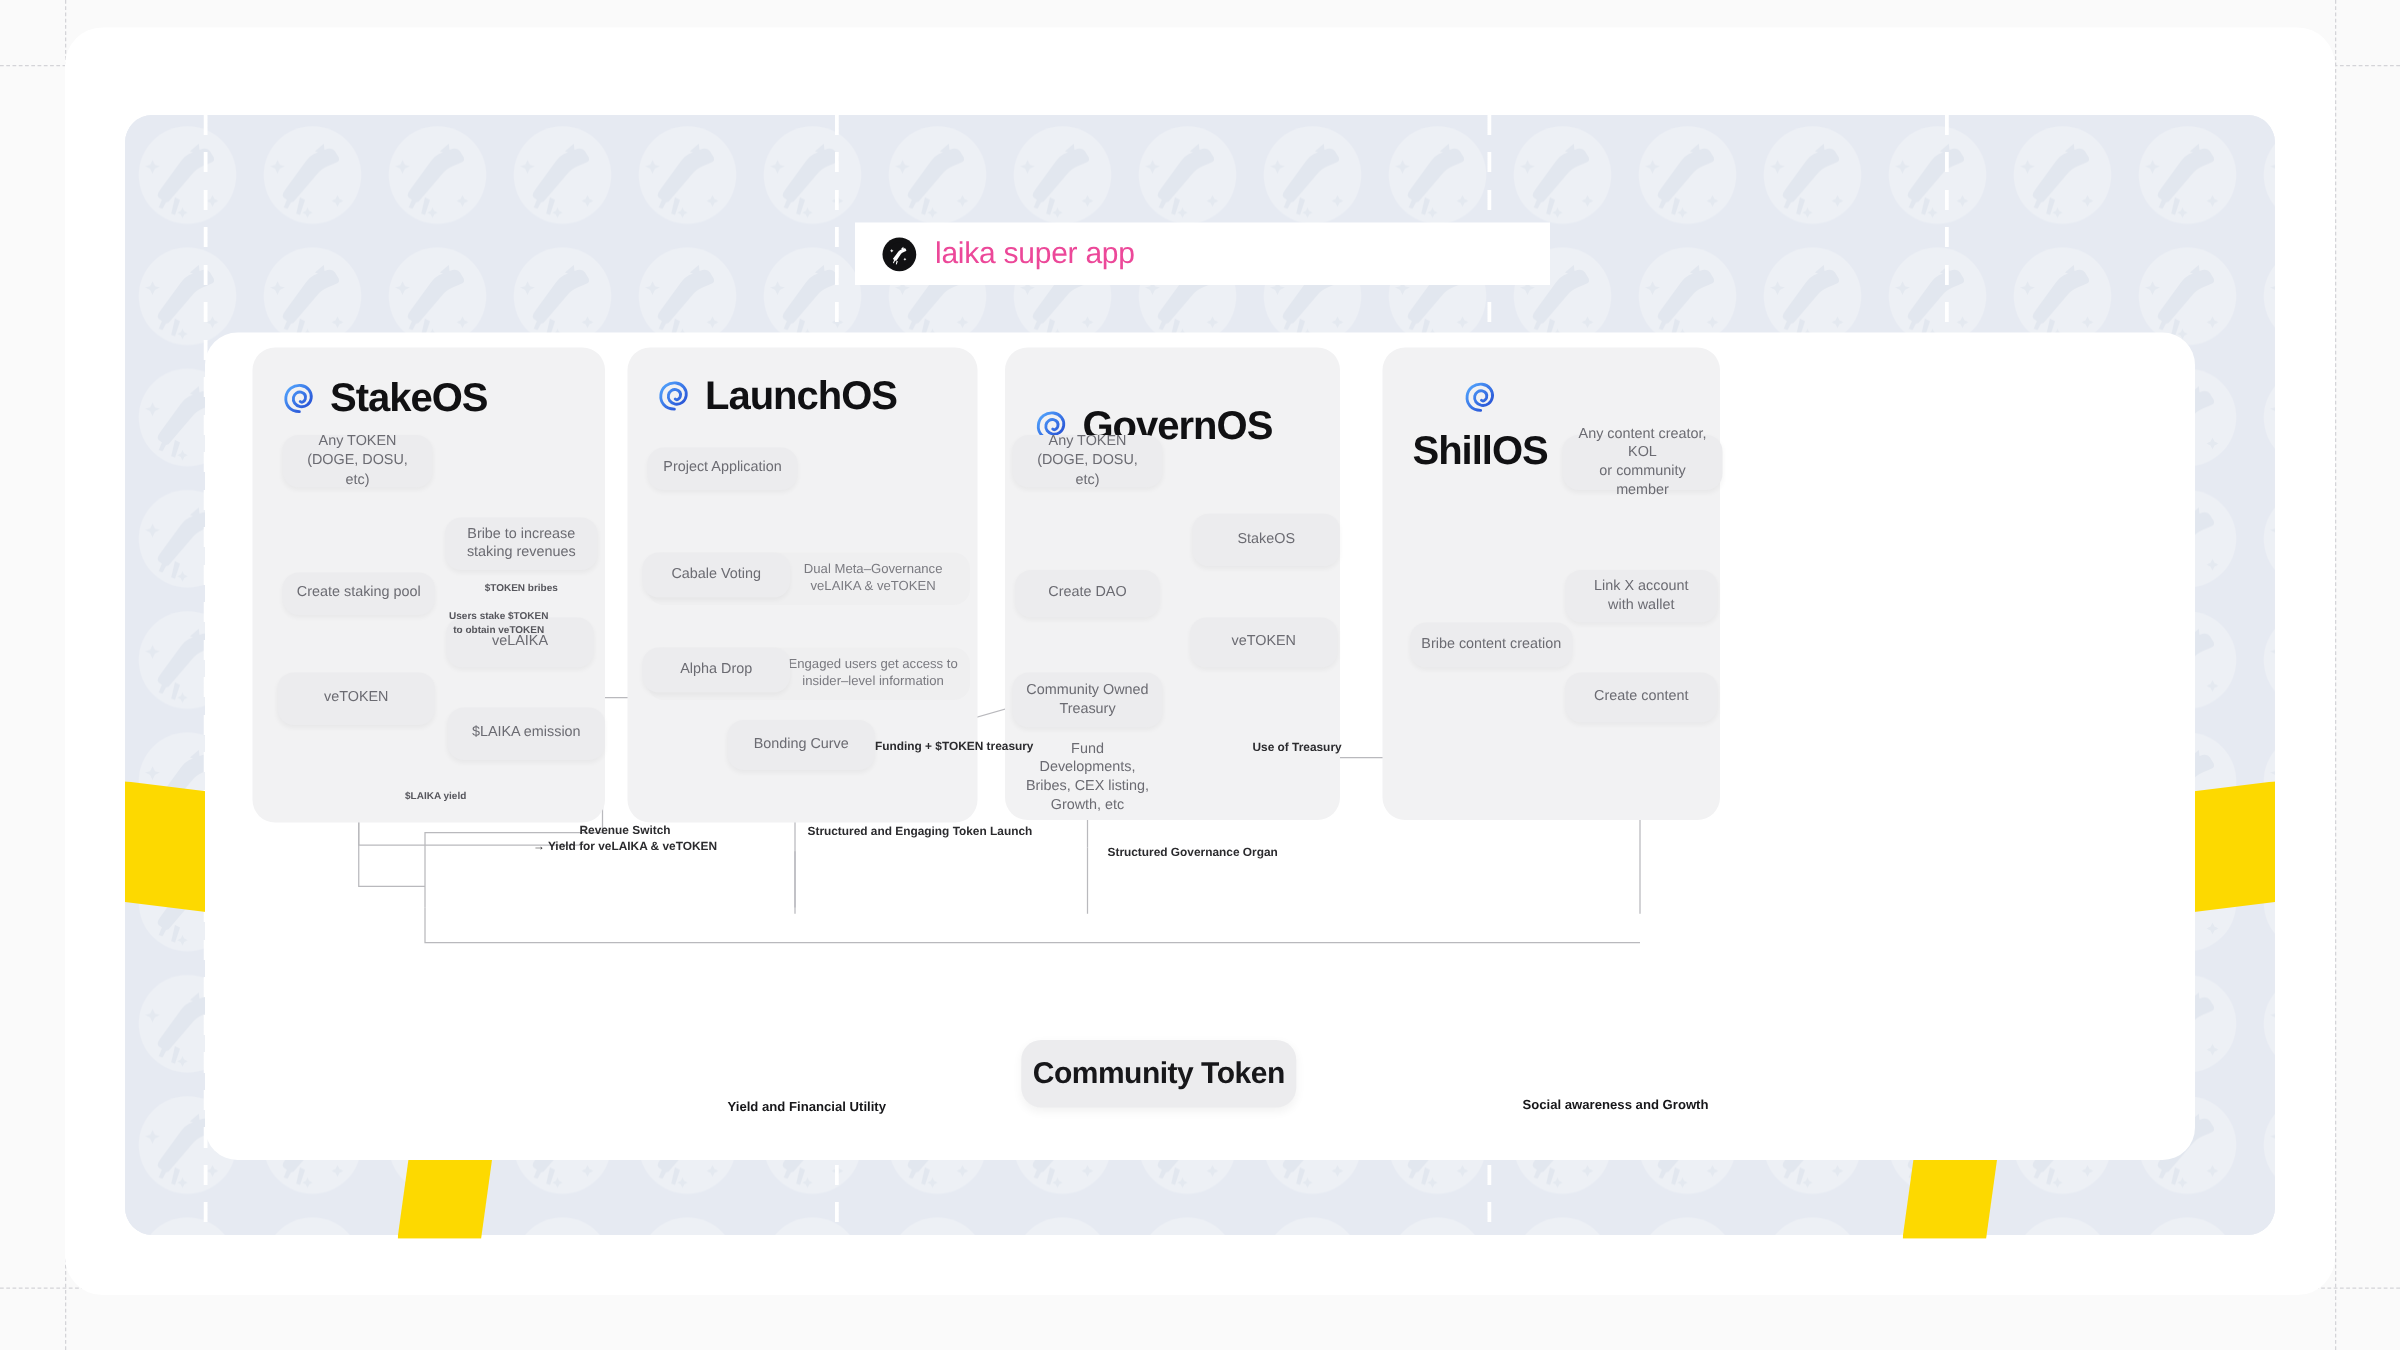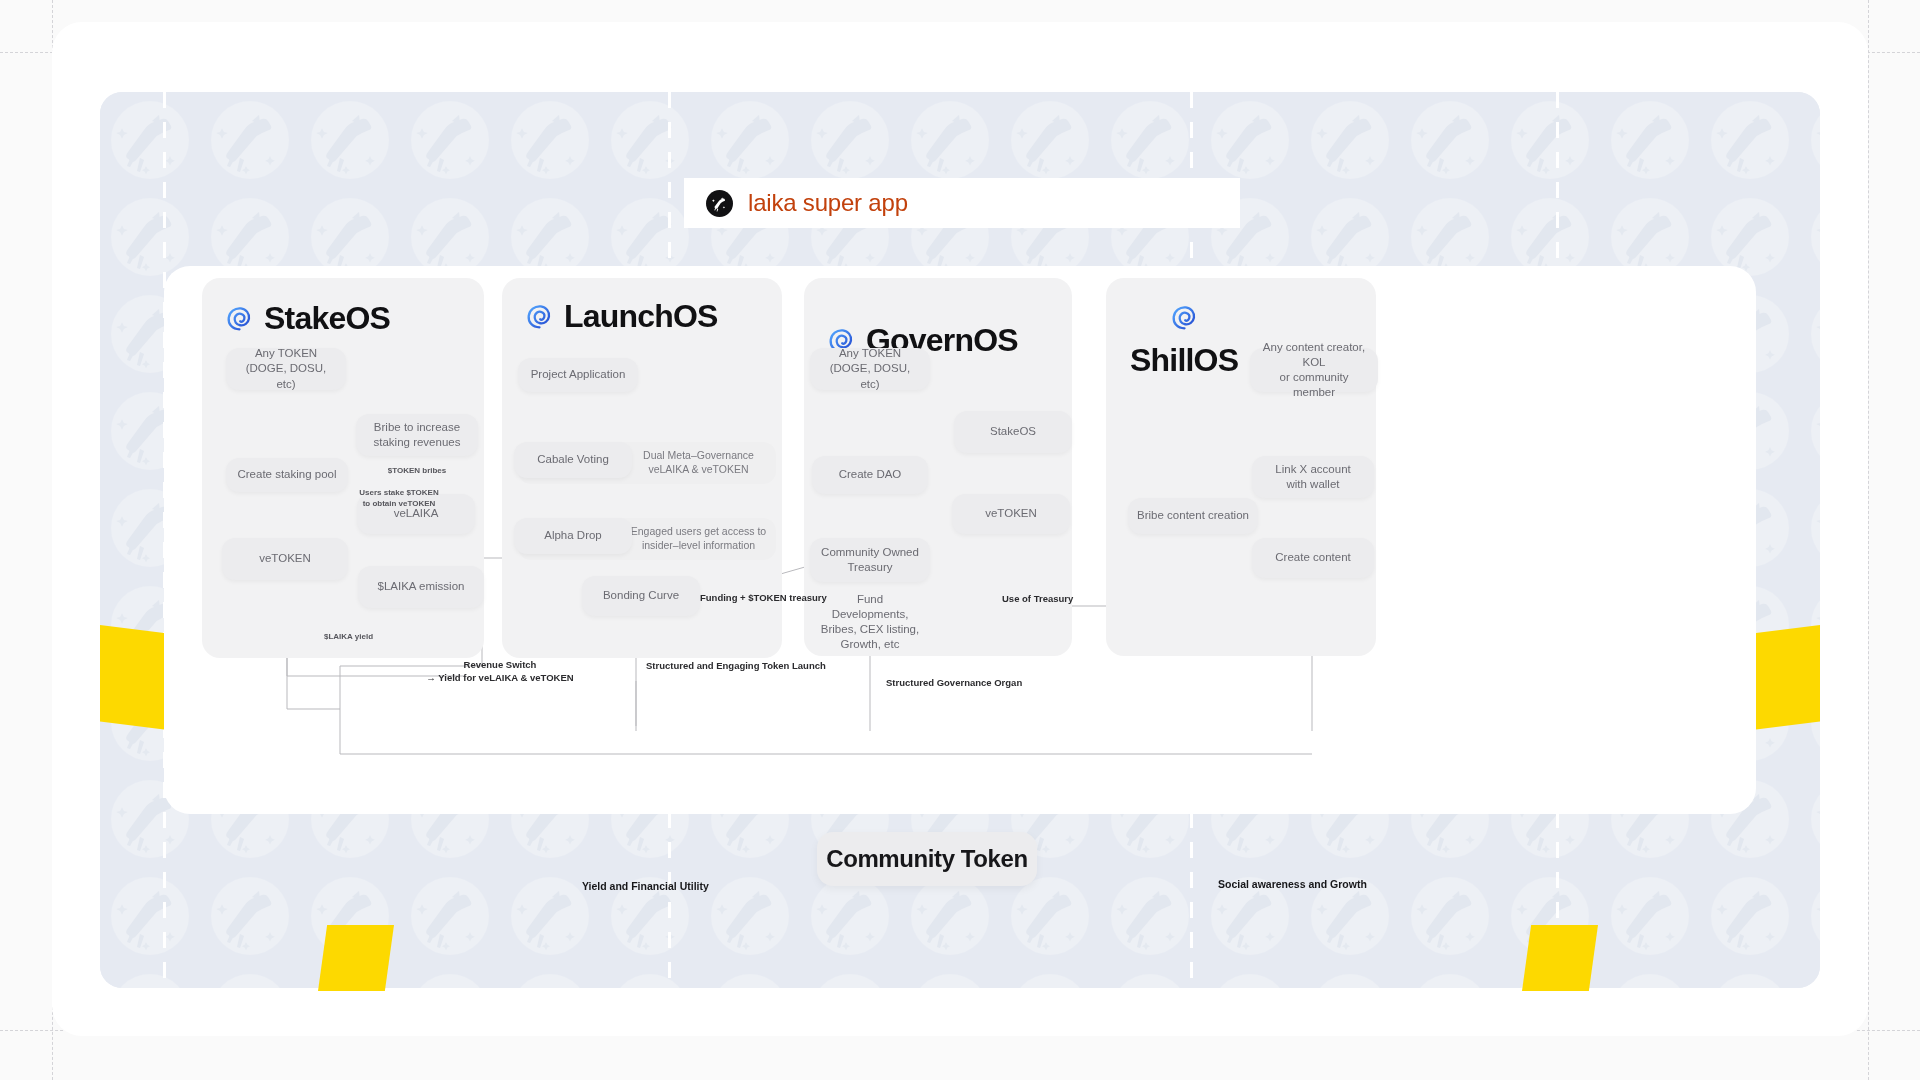--- a/index.html
+++ b/index.html
@@ -45,25 +45,25 @@
   .wedge-b2 { left:1522px; top:925px; width:76px; height:66px;
               clip-path: polygon(12% 0, 100% 0, 88% 100%, 0 100%); }
 
   
   .title-bar {
     position:absolute; left:684px; top:178px; width:556px; height:50px;
     background:#ffffff; display:flex; align-items:center; gap:15px; padding-left:22px;
   }
   .title-badge { width:27px; height:27px; border-radius:50%; background:#111113;
                  display:flex; align-items:center; justify-content:center; flex:0 0 auto; }
-  .title-text { font-size:24px; color:#c2410c; letter-spacing:-0.2px; }
+  .title-text { font-size:24px; color:#ec4899; letter-spacing:-0.2px; }
 
   
   .canvas {
-    position:absolute; left:164px; top:266px; width:1592px; height:548px;
+    position:absolute; left:164px; top:266px; width:1592px; height:662px;
     background:#ffffff; border-radius:26px;
   }
 
   
   .panel { position:absolute; background:#f2f2f3; border-radius:18px; }
   .panel-head { position:absolute; display:flex; align-items:center; gap:11px; }
   .panel-title { font-size:32px; font-weight:700; color:#111113; letter-spacing:-0.8px; }
   .spiral { width:27px; height:27px; flex:0 0 auto; }
 
   

